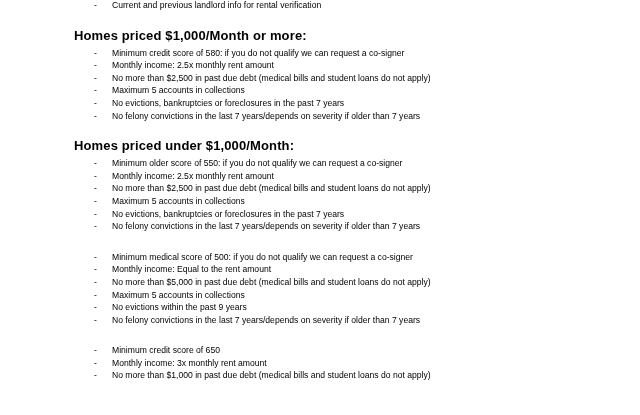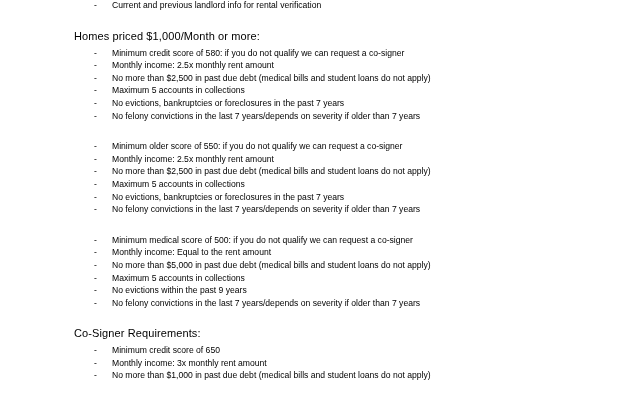--- a/index.html
+++ b/index.html
@@ -29,22 +29,22 @@
     line-height: 11.6px;
     padding-top: 0px;
   }
   .section {
     margin-top: 0;
   }
   .section-spacer {
     height: 18px;
   }
   .section-heading {
-    font-size: 11px;
-    font-weight: normal;
+    font-size: 13px;
+    font-weight: bold;
     line-height: 12px;
     margin: 0 0 5px 0;
     letter-spacing: 0.01em;
   }
   ul.bullets {
     list-style: none;
     margin: 0;
     padding: 0;
   }
   ul.bullets li {
@@ -104,20 +104,21 @@
       <li>
         <span class="dash">-</span>
         <span class="btext">No felony convictions in the last 7 years/depends on severity if older than 7 years</span>
       </li>
     </ul>
   </div>
 
   <div class="section-spacer"></div>
 
   <div class="section">
+    <div class="section-heading">Homes priced under $1,000/Month:</div>
     <ul class="bullets">
       <li>
         <span class="dash">-</span>
         <span class="btext">Minimum older score of 550: if you do not qualify we can request a co-signer</span>
       </li>
       <li>
         <span class="dash">-</span>
         <span class="btext">Monthly income: 2.5x monthly rent amount</span>
       </li>
       <li>
@@ -166,21 +167,20 @@
       <li>
         <span class="dash">-</span>
         <span class="btext">No felony convictions in the last 7 years/depends on severity if older than 7 years</span>
       </li>
     </ul>
   </div>
 
   <div class="section-spacer"></div>
 
   <div class="section">
-    <div class="section-heading">Co-Signer Requirements:</div>
     <ul class="bullets">
       <li>
         <span class="dash">-</span>
         <span class="btext">Minimum credit score of 650</span>
       </li>
       <li>
         <span class="dash">-</span>
         <span class="btext">Monthly income: 3x monthly rent amount</span>
       </li>
       <li>

